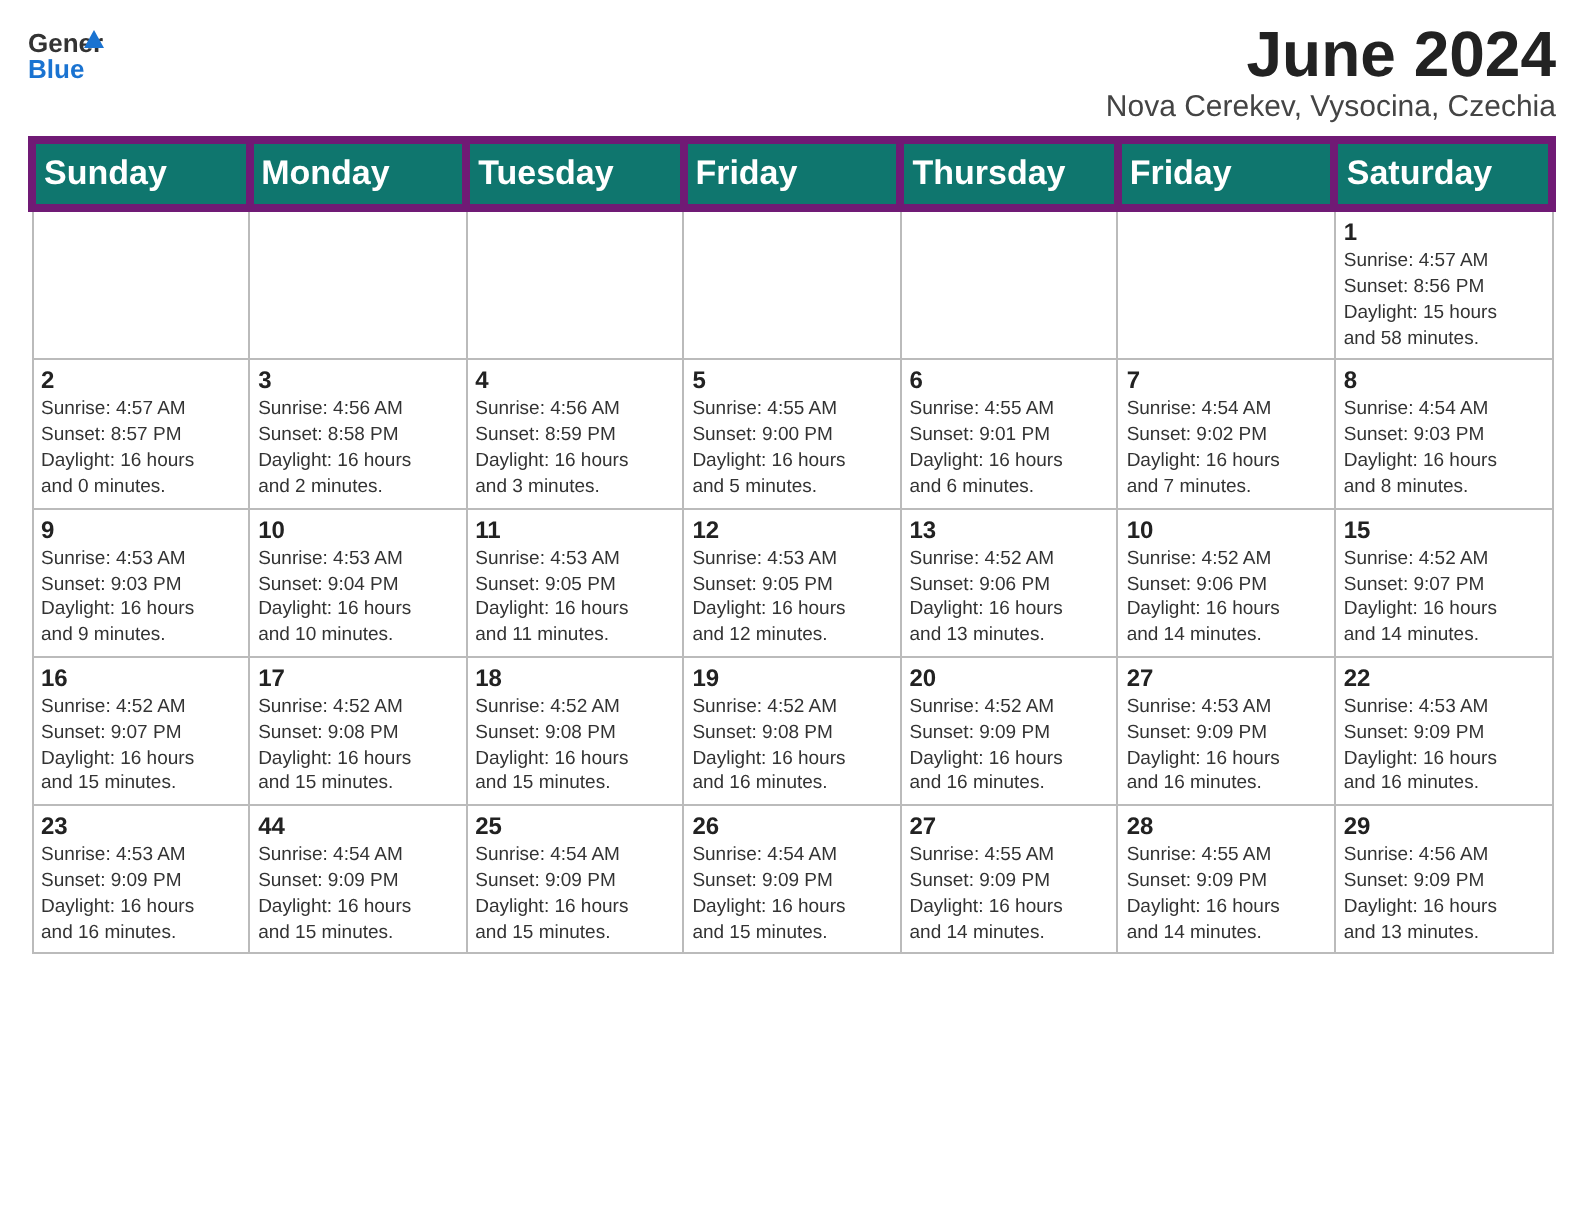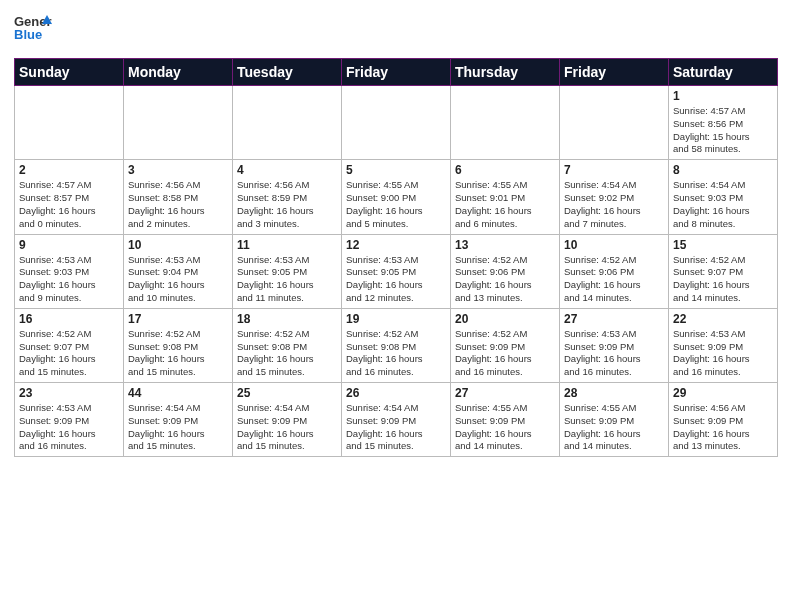--- a/index.html
+++ b/index.html
@@ -33,27 +33,27 @@
     .location-title {
       font-size: 15px;
       color: #444;
     }
     .calendar {
       width: 100%;
       border-collapse: collapse;
       border: 1px solid #bbb;
     }
     .calendar th {
-      background-color: #0f172a;
+      background-color: #0f766e;
       color: #fff;
-      font-size: 14px;
+      font-size: 17px;
       font-weight: bold;
       padding: 5px 4px;
       text-align: left;
-      border: 1px solid #701a75;
+      border: 4px solid #701a75;
     }
     .calendar td {
       border: 1px solid #bbb;
       vertical-align: top;
       padding: 3px 4px;
       width: calc(100% / 7);
       font-size: 10px;
       color: #333;
       background: #fff;
       min-height: 70px;
@@ -85,20 +85,22 @@
       <div style="position:relative; margin-right:4px;">
         <svg width="38" height="38" viewBox="0 0 38 38">
           <text x="0" y="16" font-size="13" font-family="Arial" font-weight="bold" fill="#333">General</text>
           <text x="0" y="29" font-size="13" font-family="Arial" font-weight="bold" fill="#1a73d1">Blue</text>
           <polygon points="28,14 38,14 33,5" fill="#1a73d1"></polygon>
         </svg>
       </div>
     </div>
   </div>
   <div class="header-right">
+    <div class="month-title">June 2024</div>
+    <div class="location-title">Nova Cerekev, Vysocina, Czechia</div>
   </div>
 </div>
 
 <table class="calendar">
   <thead>
     <tr>
     <th>Sunday</th>
         <th>Monday</th>
         <th>Tuesday</th>
         <th>Friday</th>

